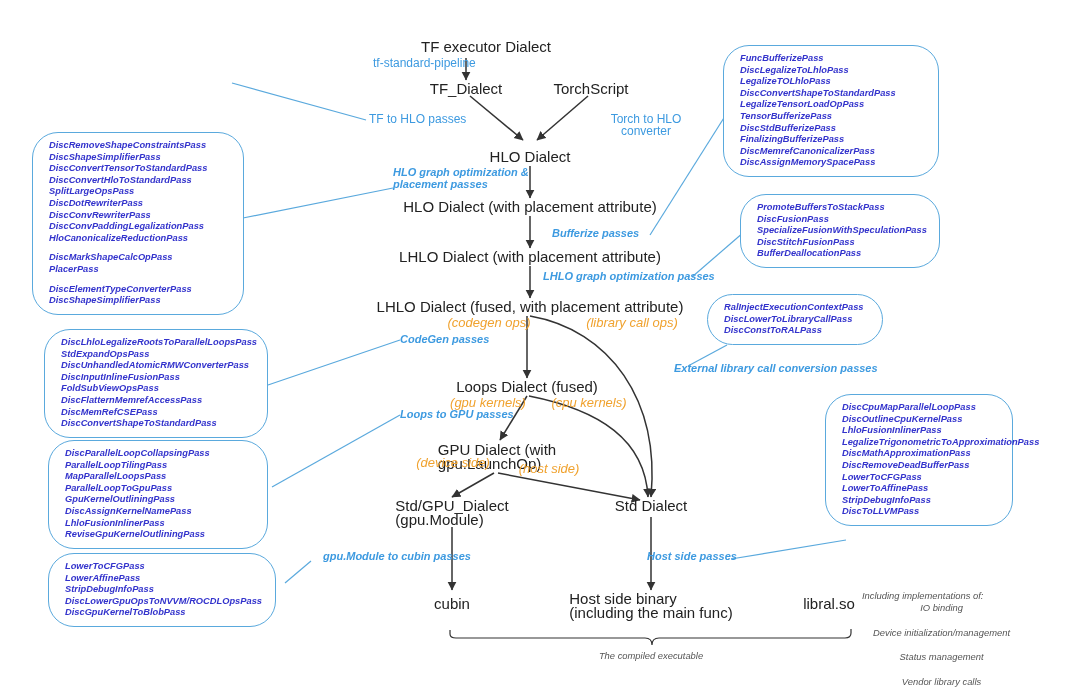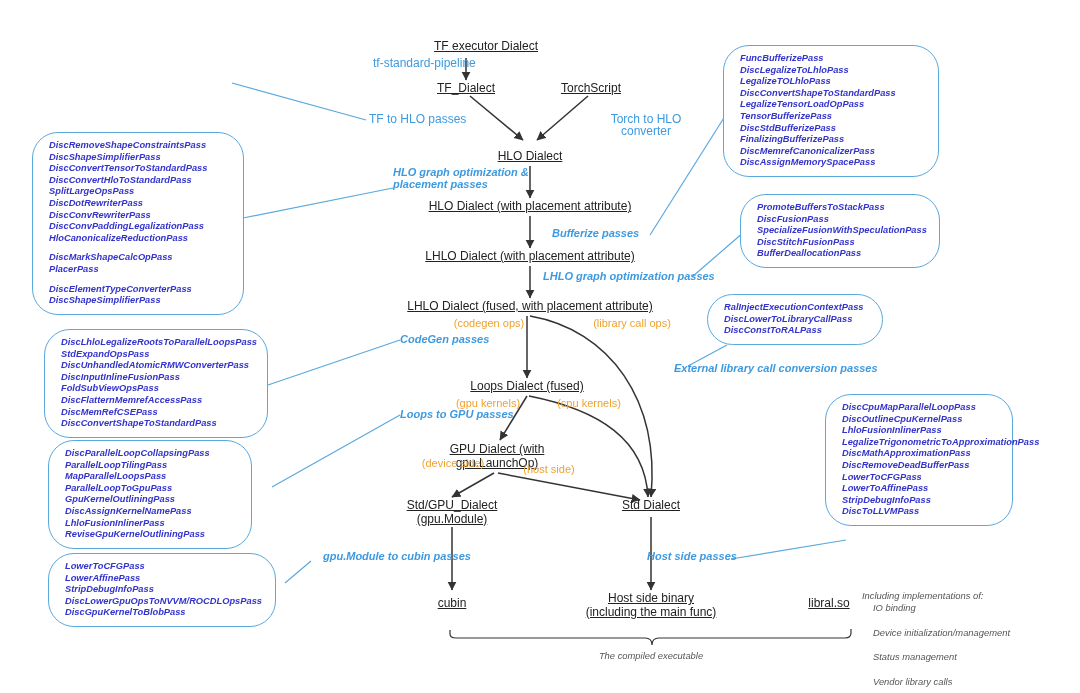--- a/index.html
+++ b/index.html
@@ -38,26 +38,25 @@
     line-height: 11.6px;
     white-space: nowrap;
   }
   .passbox .pass.spacer {
     height: 8px;
   }
   
   .node {
     position: absolute;
     color: #222222;
-    font-size: 12px;
+    font-size: 15px;
     line-height: 13.5px;
-    text-align: center;
+    text-align: left;
     white-space: pre-line;
     transform: translateX(-50%);
-    text-decoration: underline;
   }
   
   .bluelabel {
     position: absolute;
     color: #3d9ae0;
     font-style: italic;
     font-weight: bold;
     font-size: 11px;
     line-height: 11.5px;
     white-space: pre-line;
@@ -65,36 +64,37 @@
   .bluelabel.plain {
     font-style: normal;
     font-weight: normal;
     font-size: 12px;
   }
   .bluelabel.center { text-align: center; transform: translateX(-50%); }
   
   .orangelabel {
     position: absolute;
     color: #f0a22e;
-    font-size: 11px;
+    font-style: italic;
+    font-size: 13px;
     line-height: 10px;
     white-space: nowrap;
     transform: translateX(-50%);
   }
   
   .note {
     position: absolute;
     color: #555555;
     font-style: italic;
     font-size: 9.4px;
     line-height: 12.2px;
     white-space: pre-line;
   }
   .note.center { text-align: center; transform: translateX(-50%); margin-top: 9px; }
-  .note .indent { padding-left: 11px; display: block; }
+  .note .indent { padding-left: 11px; display: block; text-align: center; }
 </style>
 </head>
 <body>
 
 <div id="canvas">
 
   <svg class="edges" viewBox="0 0 1080 693">
     <defs>
       <marker id="arrow" markerWidth="8" markerHeight="8" refX="5.6" refY="3" orient="auto">
         <path d="M0,0 L6,3 L0,6 z" fill="#333333"></path>
@@ -196,21 +196,21 @@
     <div class="pass">DiscLhloLegalizeRootsToParallelLoopsPass</div>
     <div class="pass">StdExpandOpsPass</div>
     <div class="pass">DiscUnhandledAtomicRMWConverterPass</div>
     <div class="pass">DiscInputInlineFusionPass</div>
     <div class="pass">FoldSubViewOpsPass</div>
     <div class="pass">DiscFlatternMemrefAccessPass</div>
     <div class="pass">DiscMemRefCSEPass</div>
     <div class="pass">DiscConvertShapeToStandardPass</div>
   </div>
 
-  <div class="passbox" style="left:48px; top:440px; width:204px;">
+  <div class="passbox" style="left:48px; top:440px; width:220px;">
     <div class="pass">DiscParallelLoopCollapsingPass</div>
     <div class="pass">ParallelLoopTilingPass</div>
     <div class="pass">MapParallelLoopsPass</div>
     <div class="pass">ParallelLoopToGpuPass</div>
     <div class="pass">GpuKernelOutliningPass</div>
     <div class="pass">DiscAssignKernelNamePass</div>
     <div class="pass">LhloFusionInlinerPass</div>
     <div class="pass">ReviseGpuKernelOutliningPass</div>
   </div>
 

